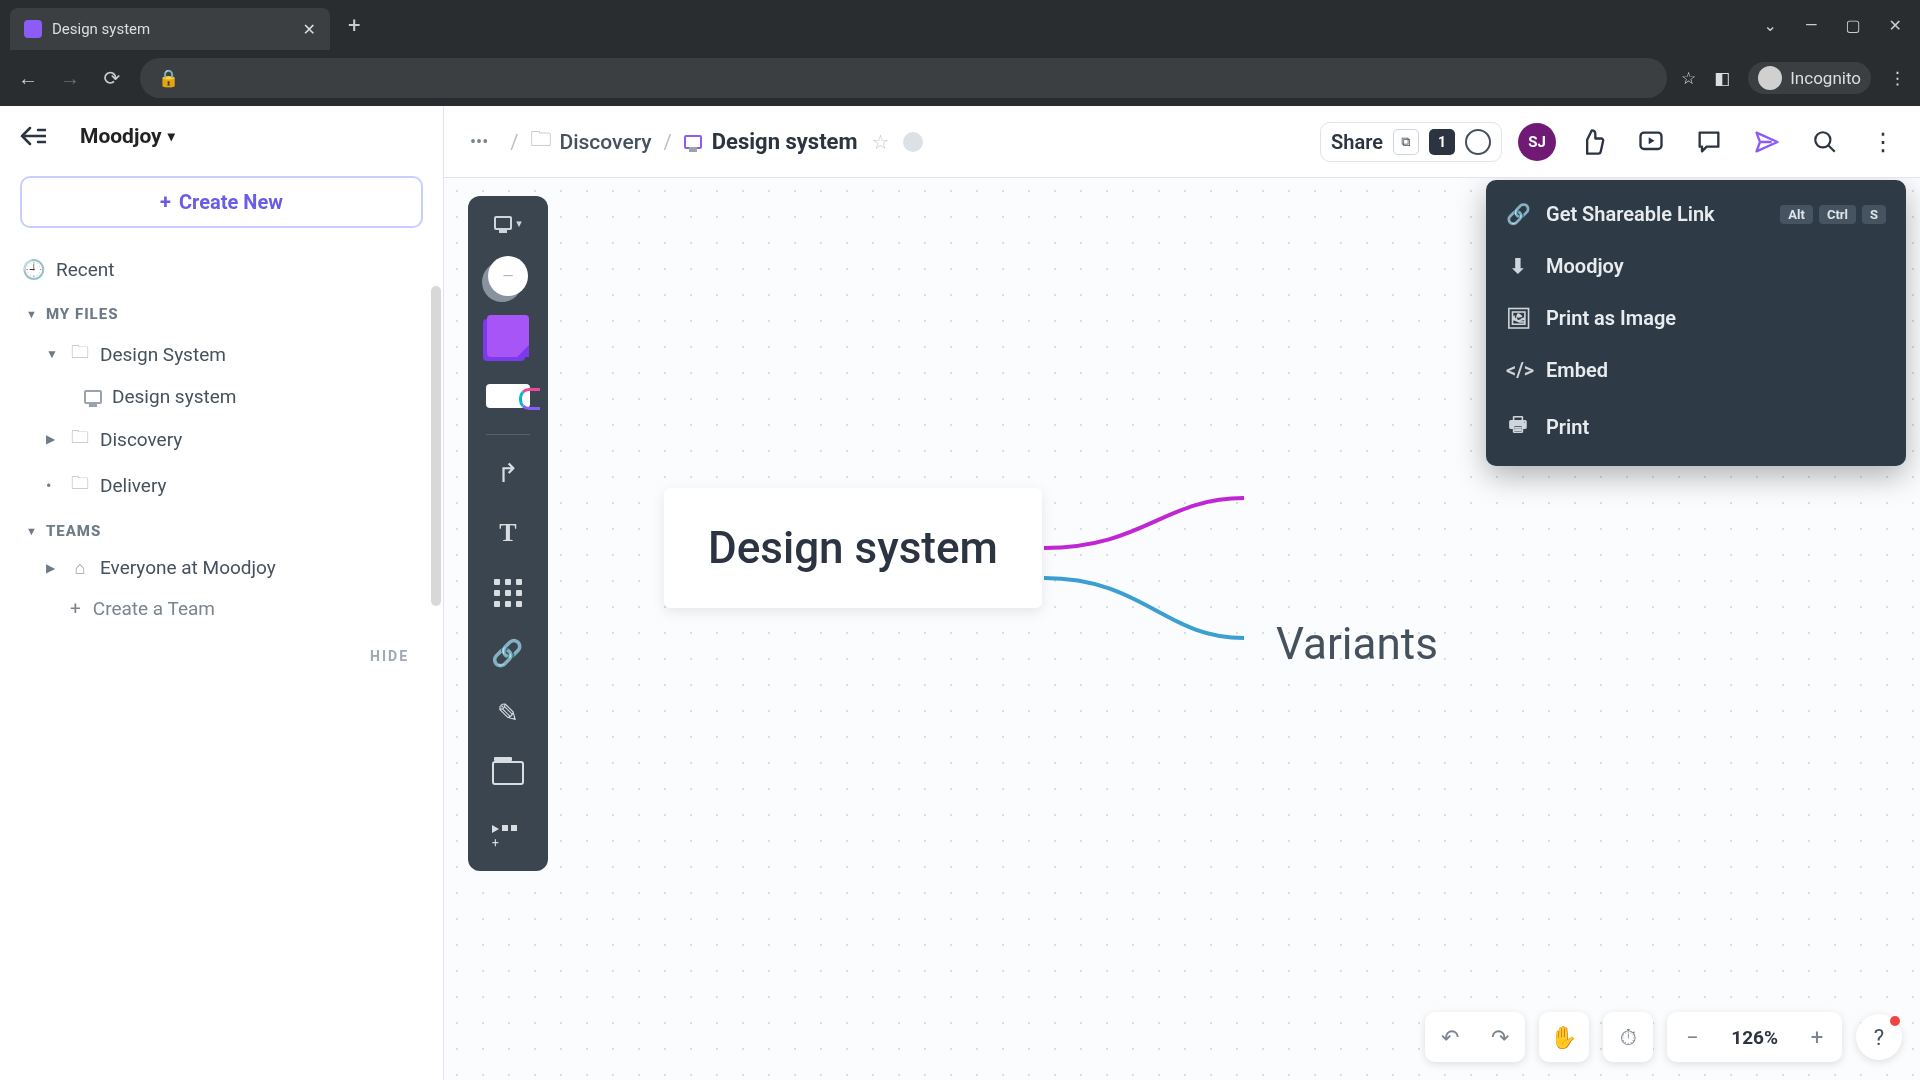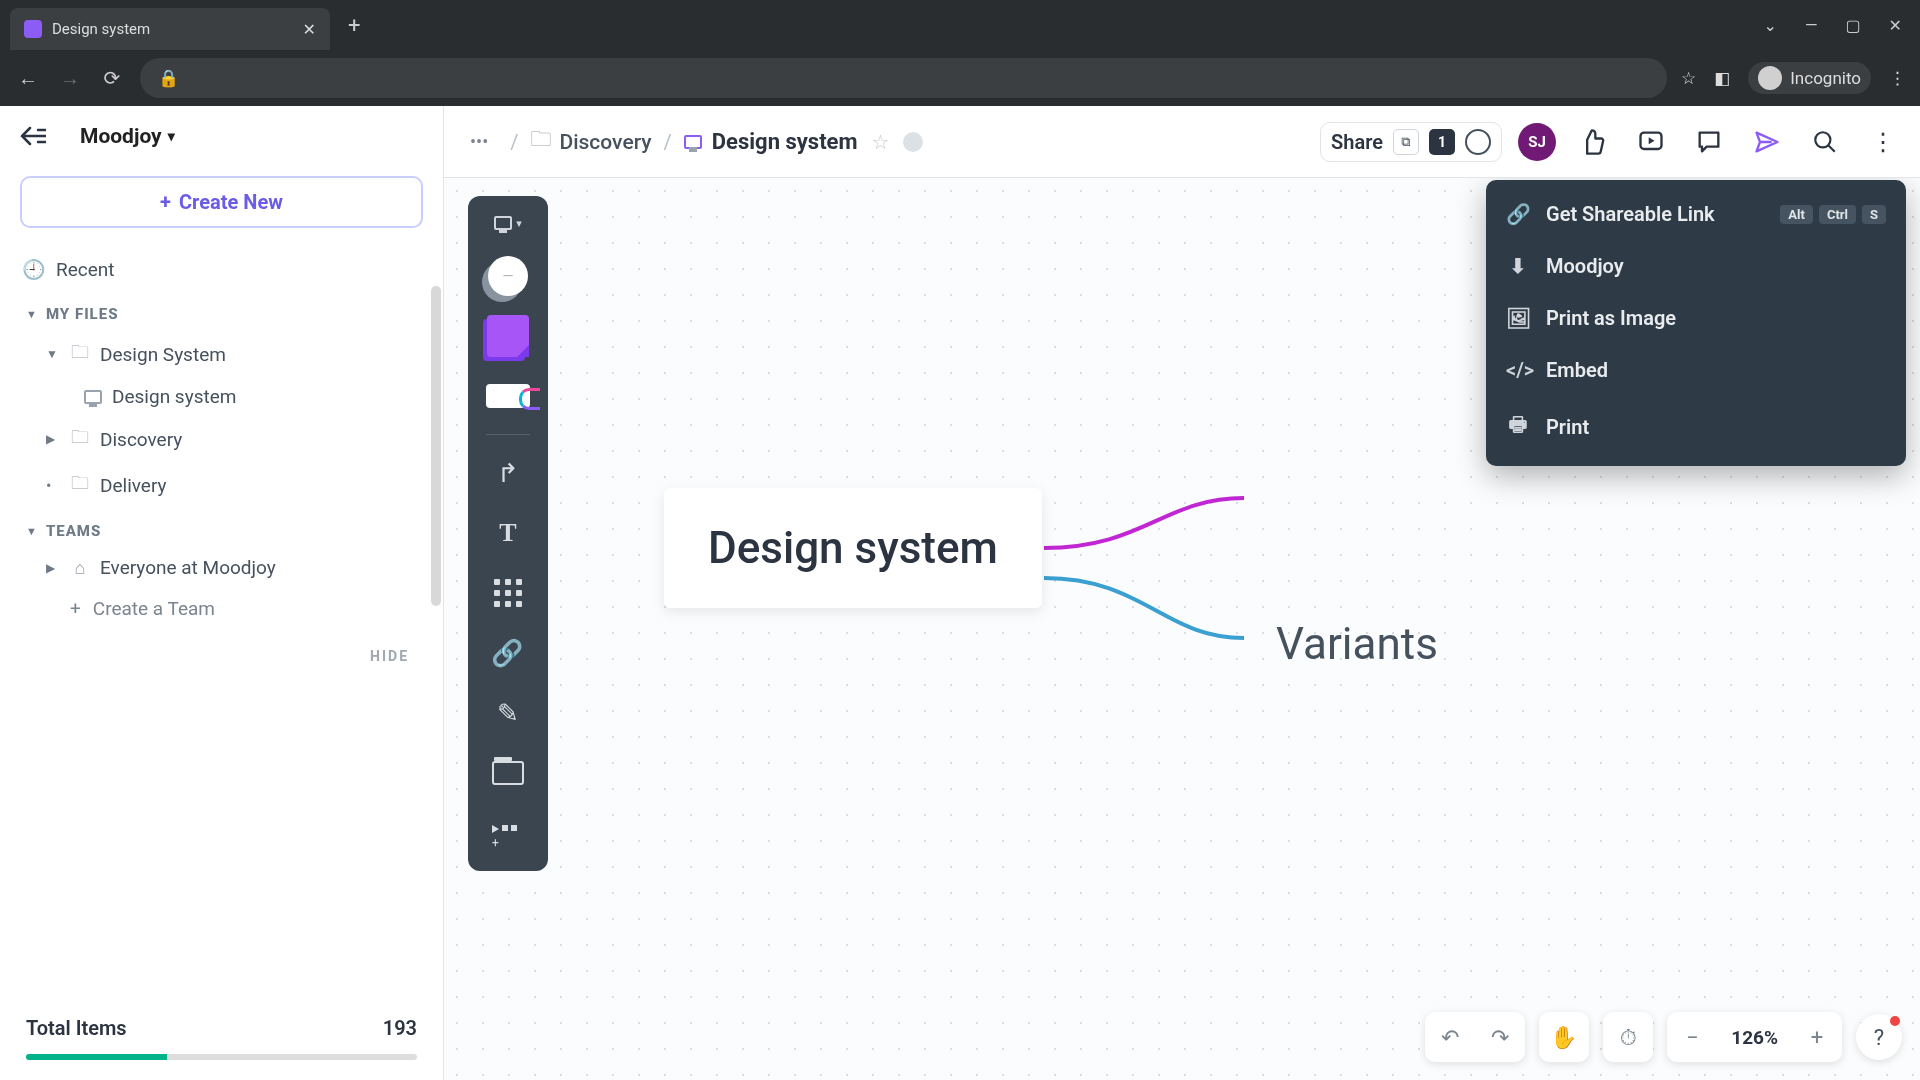--- a/index.html
+++ b/index.html
@@ -204,29 +204,20 @@
       <span class="caret">▶</span>
       <span class="fic">⌂</span>
       <span>Everyone at Moodjoy</span>
     </div>
     <div class="create-team">
       <span>+</span>
       <span>Create a Team</span>
     </div>
     <div class="hide-lbl">HIDE</div>
 
-    <div class="side-foot">
-      <div class="side-foot-row">
-        <span>Total Items</span>
-        <span>193</span>
-      </div>
-      <div class="progress">
-          <div></div>
-        </div>
-    </div>
   </div>
 
   <div class="main">
     <div class="topbar">
       <span class="crumb-ell">•••</span>
       <span class="crumb-sep">/</span>
       <span class="crumb-folder">
         <span style="color:#9aa3ad;">🗀</span>
         <span>Discovery</span>
       </span>

